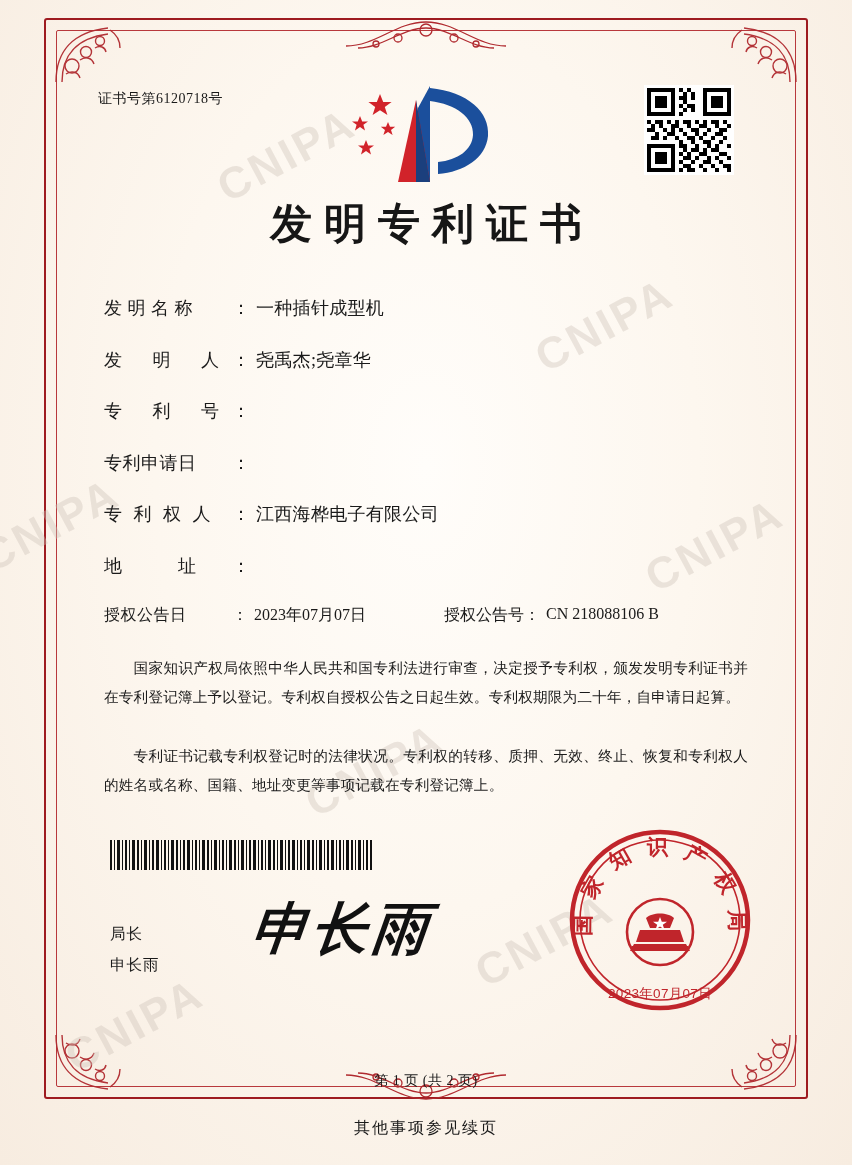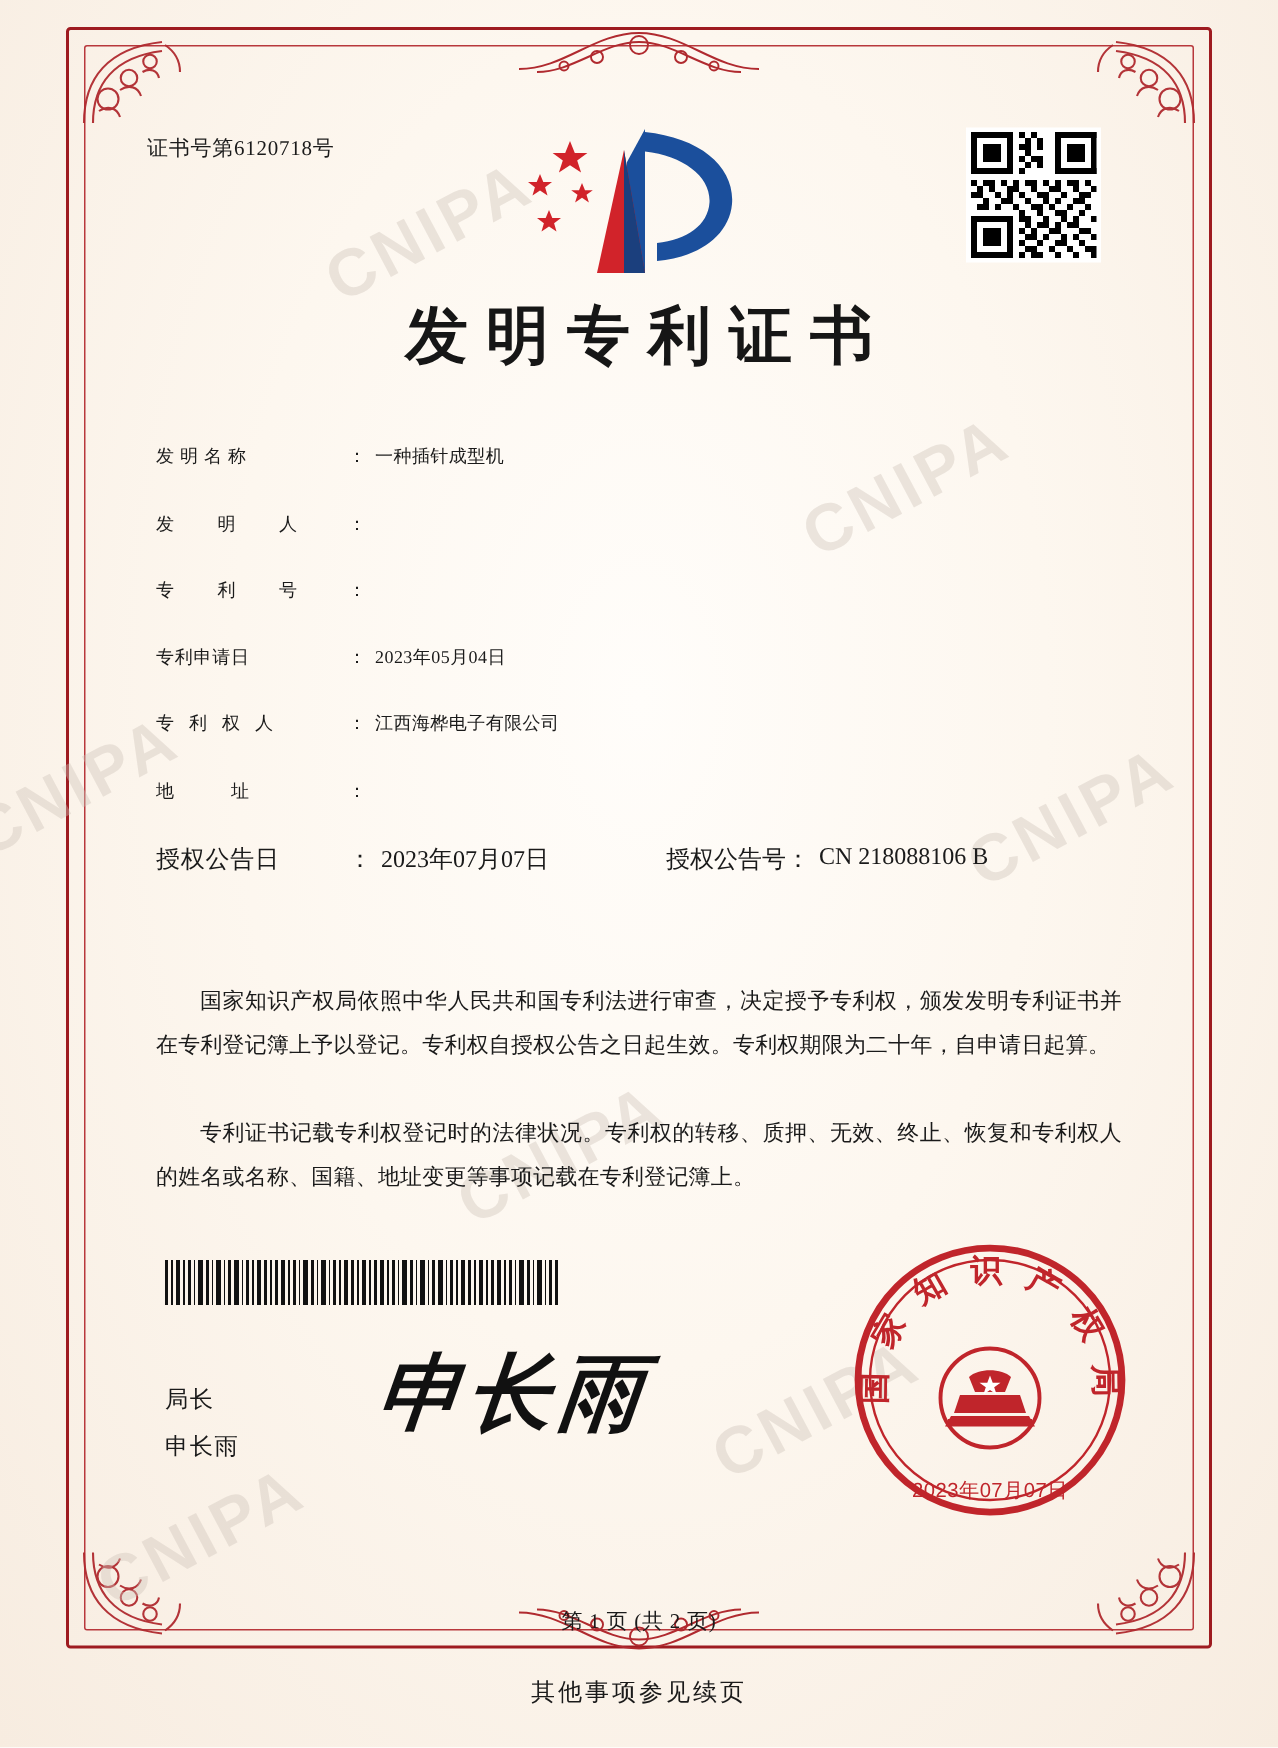--- a/index.html
+++ b/index.html
@@ -146,21 +146,21 @@
   .fields {
     position: absolute;
     left: 104px;
     top: 296px;
     right: 104px;
   }
   .frow {
     display: flex;
     align-items: baseline;
     margin-bottom: 27.5px;
-    font-size: 12px;
+    font-size: 18px;
   }
   .flabel {
     width: 128px;
     flex: 0 0 128px;
     white-space: nowrap;
     letter-spacing: .5px;
   }
   .flabel.sp10 { letter-spacing: 13px; }
   .flabel.sp3 { letter-spacing: 3.5px; }
   .fsep { margin-right: 6px; }
@@ -475,31 +475,31 @@
 
       <div class="frow">
         <span class="flabel">发 明 名 称</span>
         <span class="fsep">：</span>
         <span class="fvalue">一种插针成型机</span>
       </div>
 
       <div class="frow">
         <span class="flabel sp10">发 明 人</span>
         <span class="fsep">：</span>
+        <span class="fvalue">尧禹杰;尧章华</span>
       </div>
 
       <div class="frow">
         <span class="flabel sp10">专 利 号</span>
         <span class="fsep">：</span>
       </div>
 
       <div class="frow">
         <span class="flabel">专利申请日</span>
         <span class="fsep">：</span>
-        <span class="fvalue">2023年05月04日</span>
       </div>
 
       <div class="frow">
         <span class="flabel sp3">专 利 权 人</span>
         <span class="fsep">：</span>
         <span class="fvalue">江西海桦电子有限公司</span>
       </div>
 
       <div class="frow">
         <span class="flabel">地　　　址</span>

